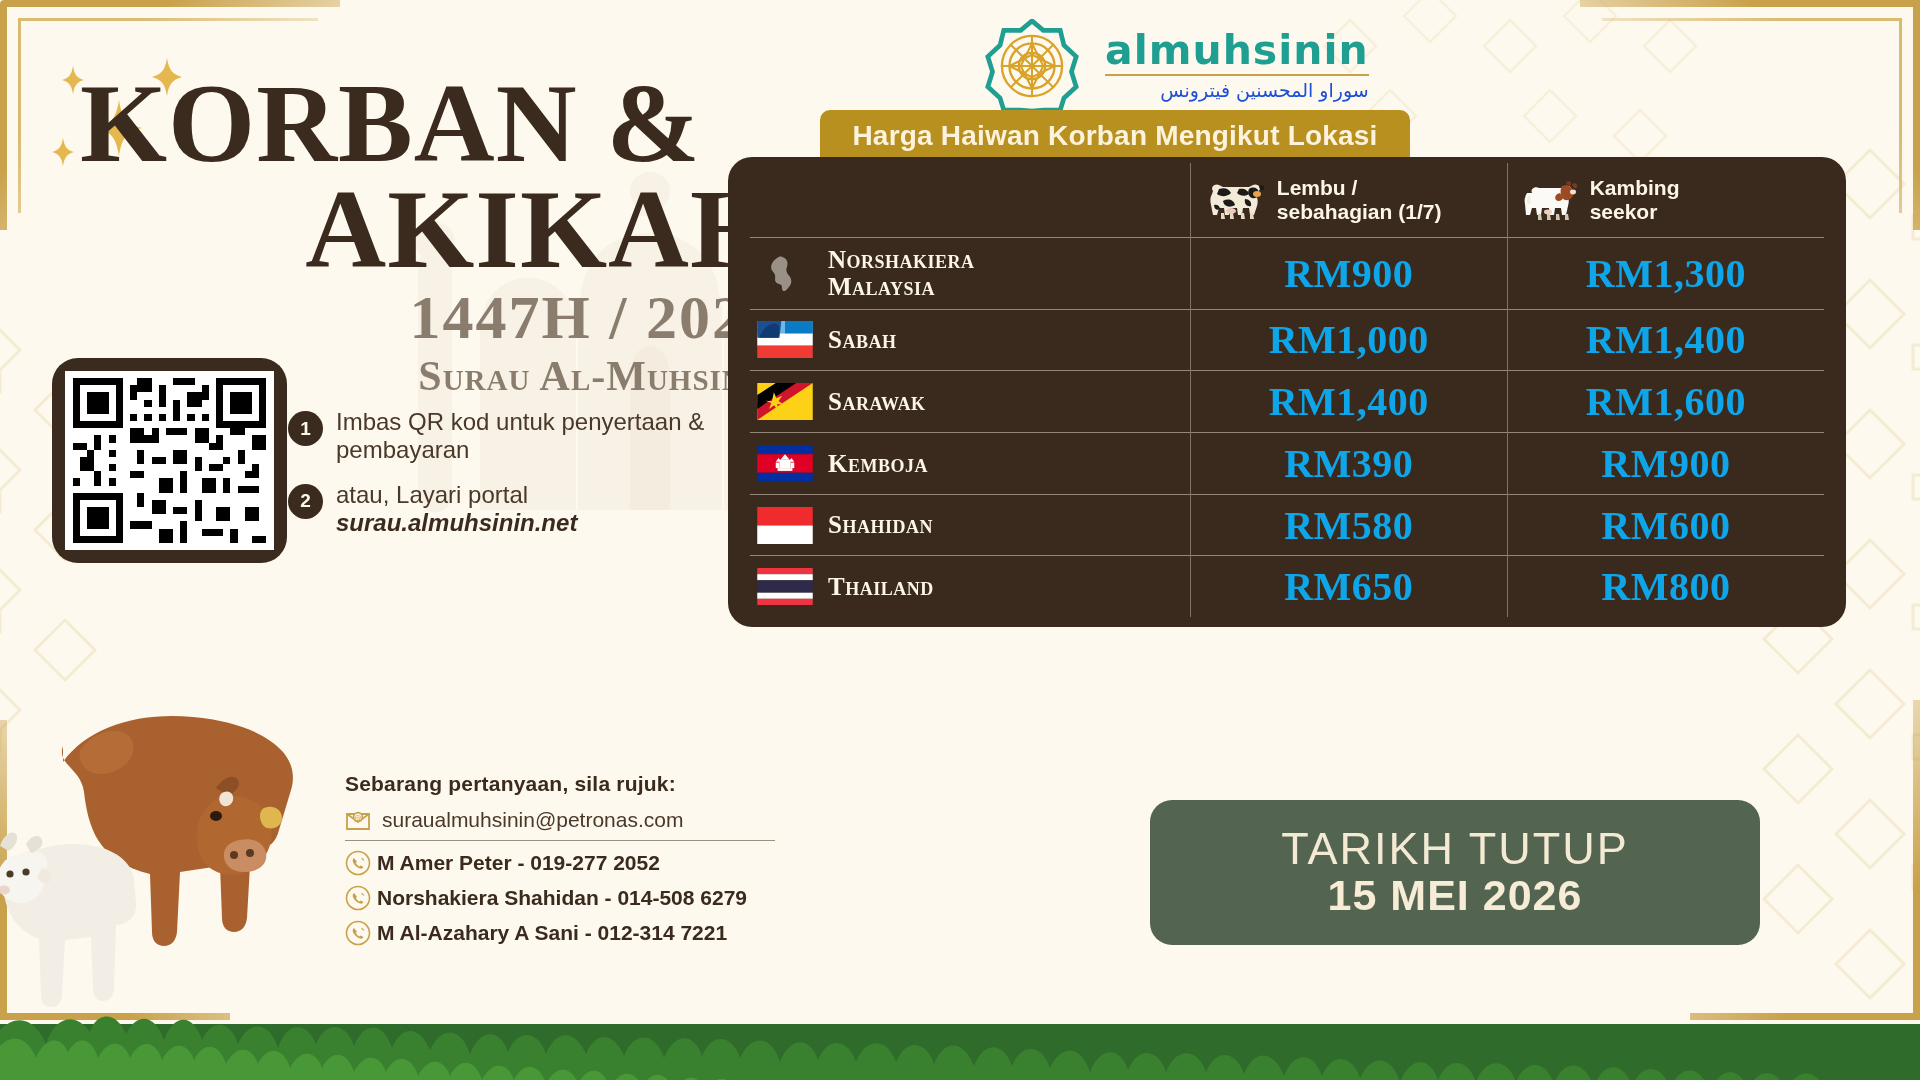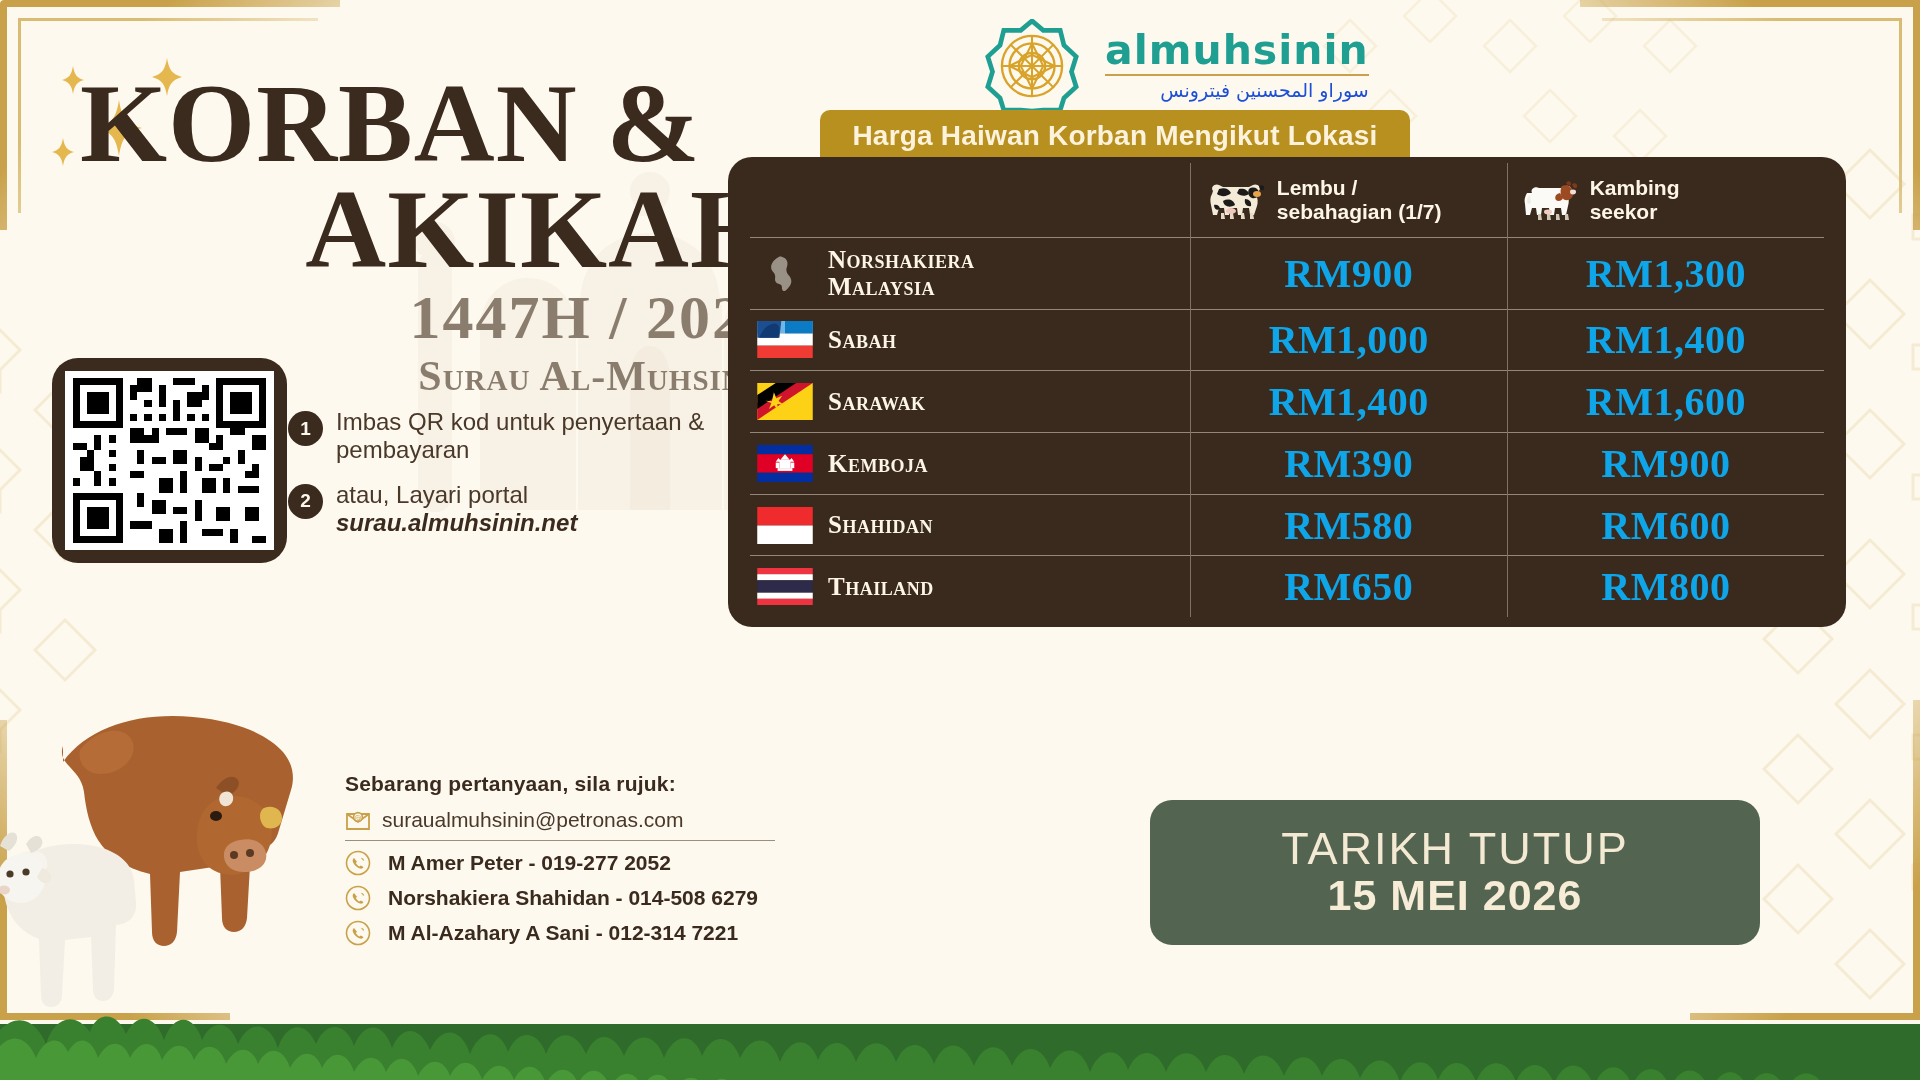--- a/index.html
+++ b/index.html
@@ -72,21 +72,21 @@
     color:#fdf8ec;font-size:19px;font-weight:700;display:flex;align-items:center;justify-content:center;margin-top:3px;}
   .step-txt{font-size:24px;color:#4a3829;line-height:1.18;font-weight:400;}
   .step-link{font-weight:700;font-style:italic;color:#3b2a1e;font-size:24px;display:block;}
 
   
   .contacts{position:absolute;left:345px;top:772px;width:470px;}
   .c-head{font-size:21px;font-weight:700;color:#3b2a1e;letter-spacing:.2px;}
   .c-email-row{display:flex;align-items:center;gap:11px;margin-top:12px;}
   .c-email{font-size:21px;color:#4a3829;}
   .c-divider{height:1px;background:#4a3829;opacity:.55;margin:8px 0 4px 0;width:430px;}
-  .c-row{display:flex;align-items:center;gap:17px;margin-top:9px;}
+  .c-row{display:flex;align-items:center;gap:6px;margin-top:9px;}
   .c-name{font-size:21px;font-weight:700;color:#3b2a1e;white-space:nowrap;}
 
   
   .logo{position:absolute;left:985px;top:8px;width:420px;height:100px;display:flex;align-items:center;gap:26px;margin-top:8px;}
   .logo-mark{width:94px;height:94px;flex:0 0 auto;}
   .logo-txt{display:flex;flex-direction:column;justify-content:center;}
   .logo-name{font-size:41px;font-weight:700;color:#1f9e92;letter-spacing:1px;line-height:1;font-family:"DejaVu Sans",sans-serif;}
   .logo-ar{font-size:19px;color:#1d4ed8;text-align:right;direction:rtl;line-height:1.25;font-family:"DejaVu Sans",sans-serif;}
   .logo-rule{height:2px;background:#c9a14a;width:100%;margin:3px 0;}
 

